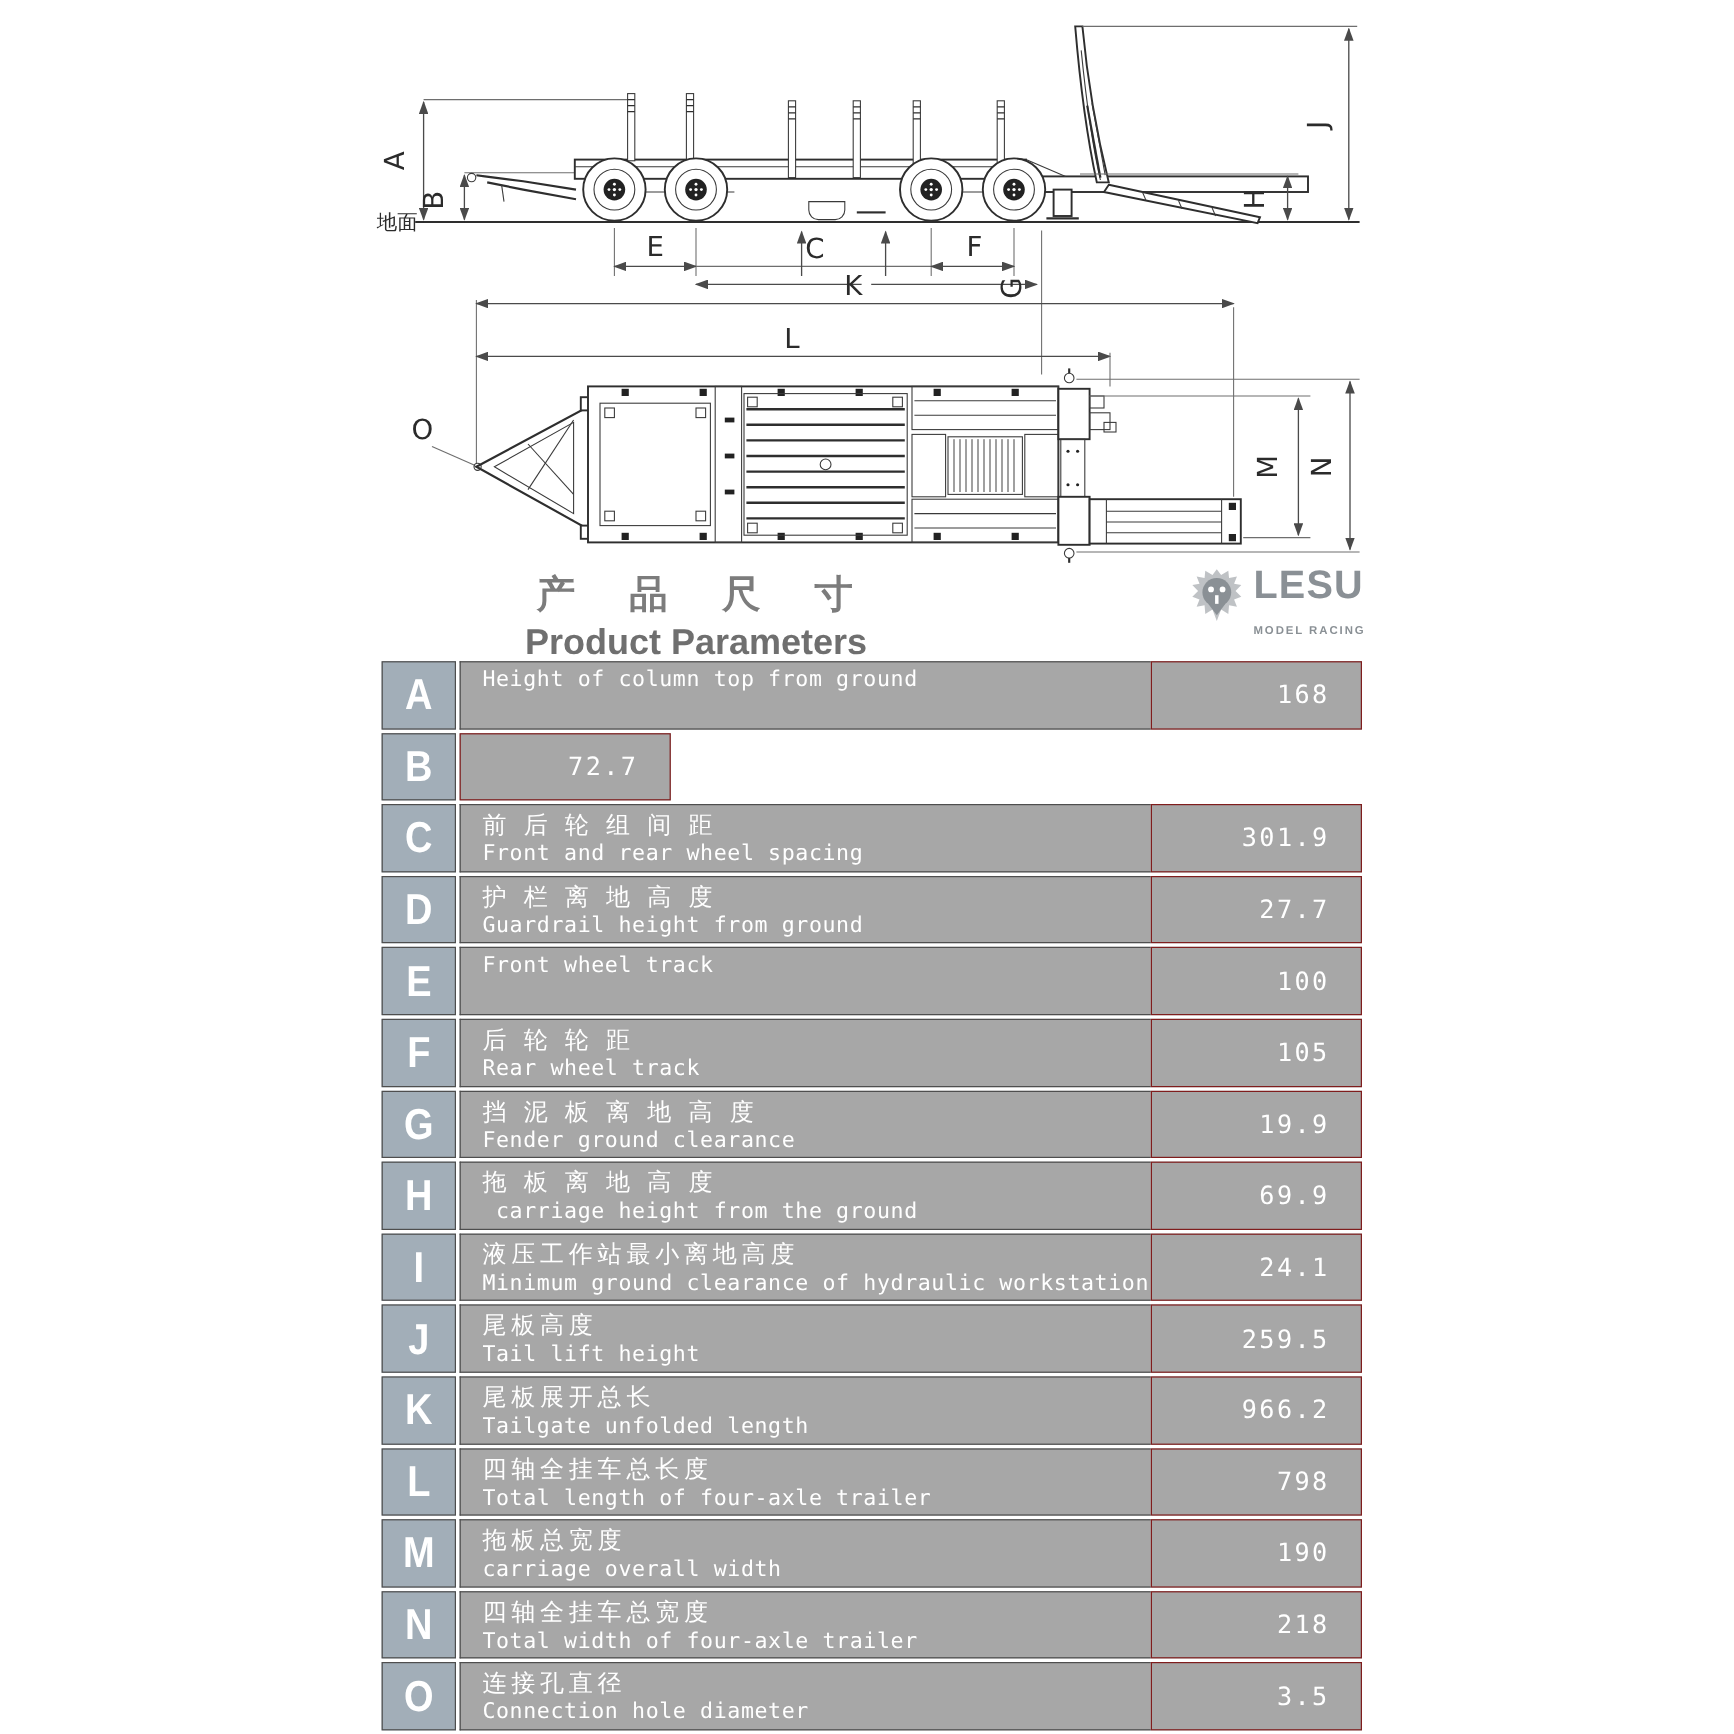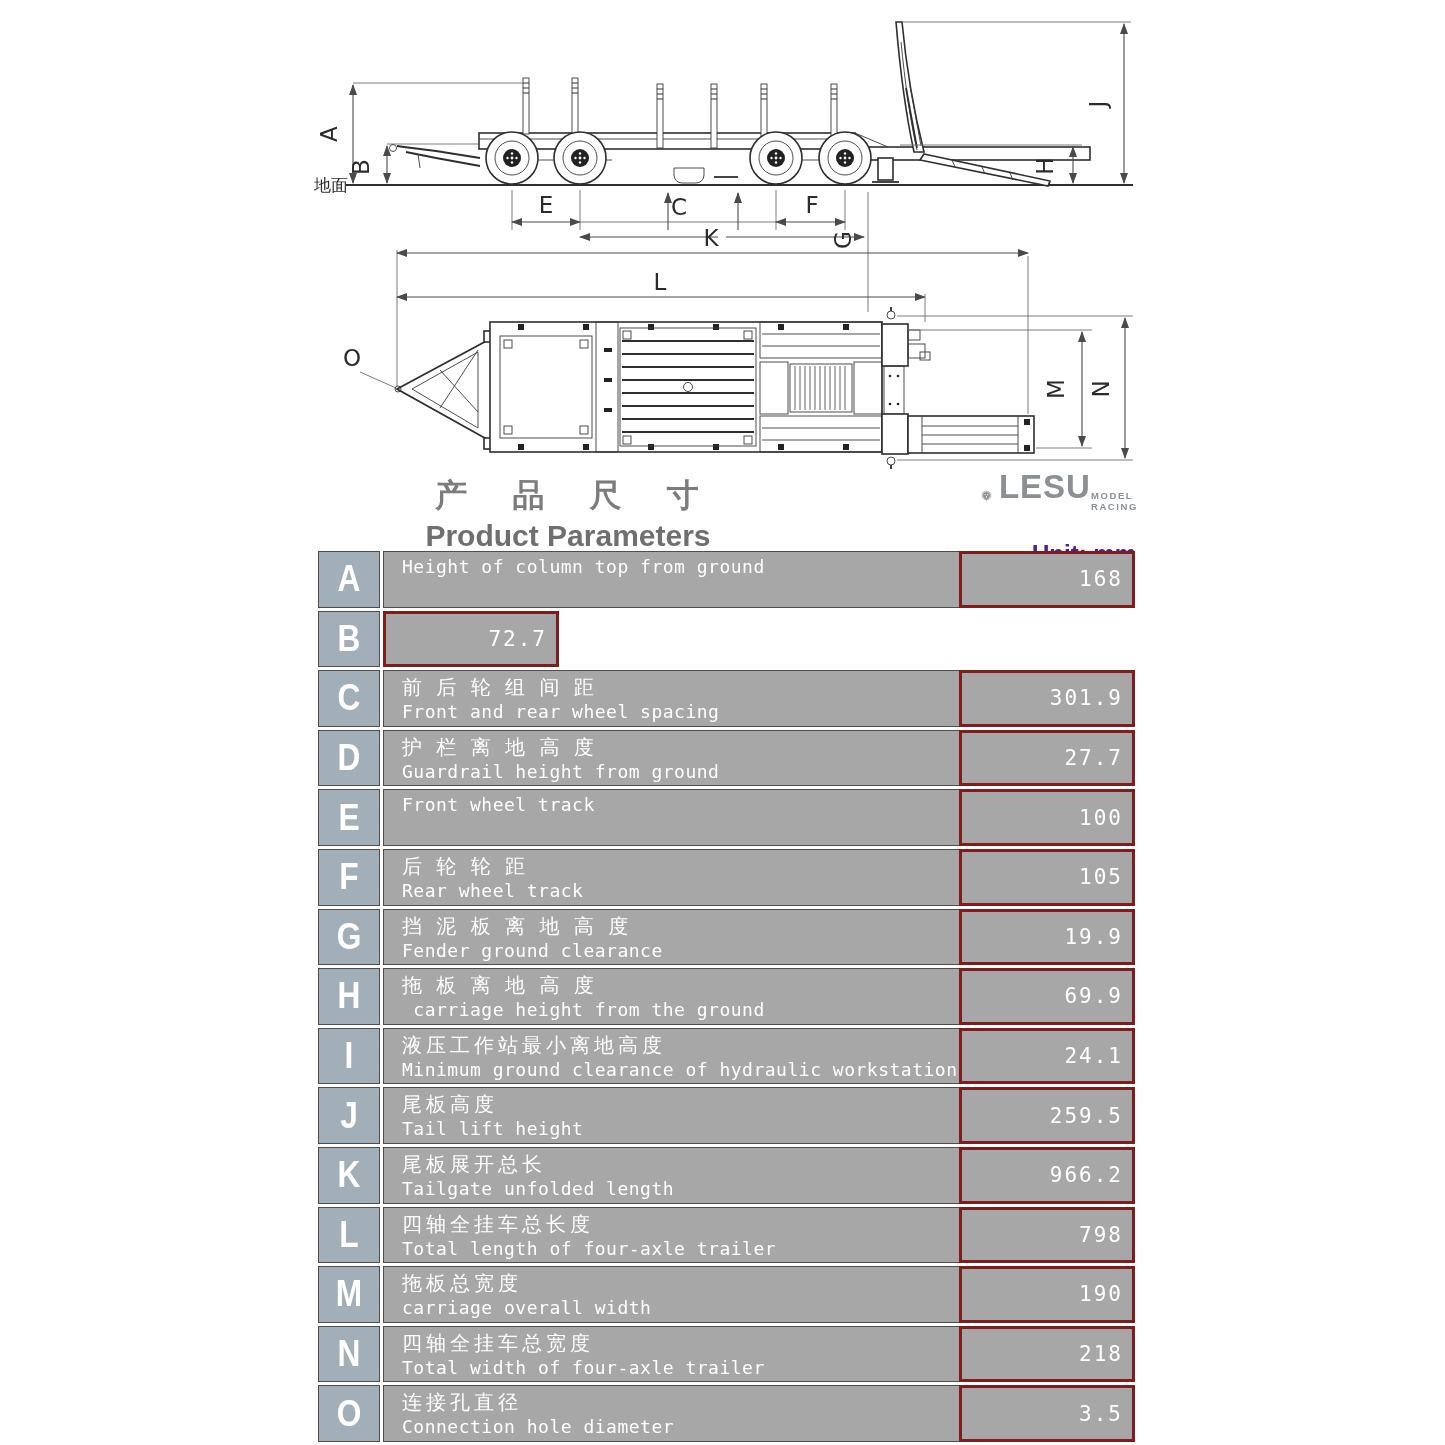--- a/index.html
+++ b/index.html
@@ -14,51 +14,51 @@
   .thin {stroke:#3a3a3a;stroke-width:0.9;fill:none;}
   .ext  {stroke:#6e6e6e;stroke-width:0.9;fill:none;}
   .dim  {stroke:#4a4a4a;stroke-width:1.1;fill:none;
          marker-start:url(#ah);marker-end:url(#ah);}
   .dime {stroke:#4a4a4a;stroke-width:1.1;fill:none;marker-end:url(#ah);}
   .lbl  {font:23px "DejaVu Sans",sans-serif;fill:#2b2b2b;text-anchor:middle;}
   .lblcn{font:17px "DejaVu Sans","Liberation Sans",sans-serif;fill:#2b2b2b;text-anchor:middle;}
   .bolt {fill:#222;stroke:none;}
 
   
-  .title-block{position:absolute;left:408px;top:474px;width:320px;text-align:center;}
+  .title-block{position:absolute;left:420px;top:474px;width:320px;text-align:center;}
   .title-zh{font-size:32px;font-weight:bold;color:#7c7c7c;word-spacing:30px;
             letter-spacing:2px;font-family:"DejaVu Sans",sans-serif;}
   .title-en{font-size:30px;font-weight:bold;color:#6f6f6f;margin-top:1px;
             letter-spacing:0px;}
   .brand-block{position:absolute;left:980px;top:472px;width:158px;}
   .brand-row{display:flex;align-items:flex-start;justify-content:flex-end;}
   .lion{width:50px;height:48px;margin-right:6px;}
-  .brand-text{display:flex;flex-direction:row;align-items:flex-start;}
+  .brand-text{display:flex;flex-direction:column;align-items:flex-start;}
   .brand-name{font-size:33px;font-weight:bold;color:#8a9095;line-height:30px;
               letter-spacing:1px;}
   .brand-sub{font-size:9.5px;font-weight:bold;color:#8a9095;letter-spacing:1.6px;
              margin-top:18px;}
   .unit-line{font-size:24px;font-weight:bold;color:#4c1d95;text-align:right;
              margin-top:20px;padding-right:2px;}
 
   
   .ptable{position:absolute;left:318px;top:551px;width:817px;
           display:flex;flex-direction:column;gap:3px;}
   .prow{height:56.6px;display:flex;flex:0 0 auto;}
   .cell-letter{width:62px;margin-right:3px;background:#a2aeb8;
                border:1px solid #4e4e4e;display:flex;align-items:center;
                justify-content:center;box-sizing:border-box;}
   .cell-letter span{font-size:36px;font-weight:bold;color:#fff;
                display:inline-block;transform:scaleX(.88);}
   .cell-main{flex:1;display:flex;box-sizing:border-box;}
   .cell-desc{flex:1;background:#a7a7a7;border:1px solid #4e4e4e;border-right:none;
              box-sizing:border-box;padding:3px 0 0 18px;overflow:hidden;}
-  .cell-value{width:176px;background:#a7a7a7;border:3px solid #7f1d1d;
+  .cell-value{width:176px;background:#a7a7a7;border:1px solid #7f1d1d;
               box-sizing:border-box;display:flex;align-items:center;
-              justify-content:flex-end;padding-right:9px;}
+              justify-content:flex-end;padding-right:26px;}
   .zh{font-family:"DejaVu Sans","Liberation Sans",sans-serif;font-size:20px;
       color:#fff;letter-spacing:4px;line-height:26px;white-space:pre;}
   .en{font-family:"DejaVu Sans Mono","Liberation Mono",monospace;font-size:18px;
       color:#fff;letter-spacing:0.5px;line-height:24px;white-space:pre;}
   .val{font-family:"DejaVu Sans Mono","Liberation Mono",monospace;font-size:21px;
        color:#fff;letter-spacing:2px;}
 </style>
 </head>
 <body>
 

